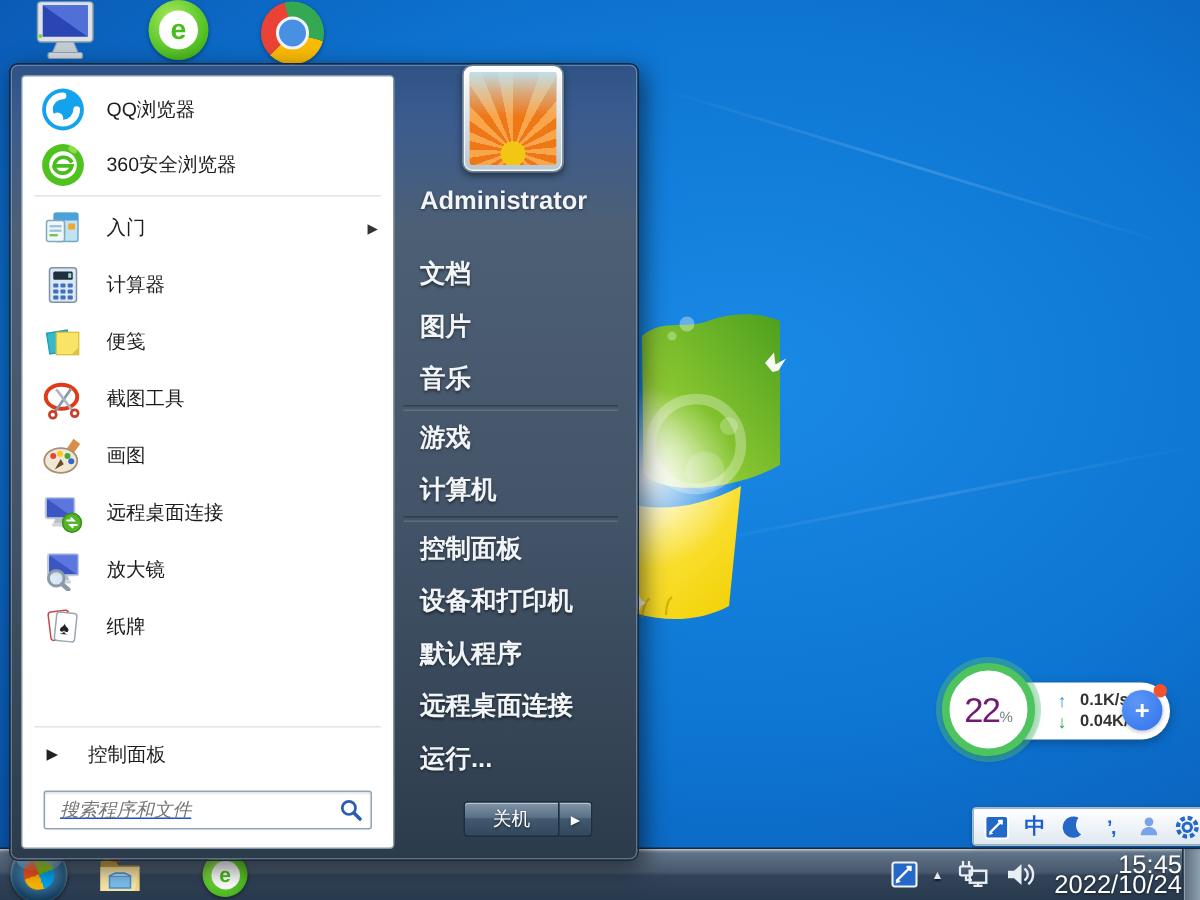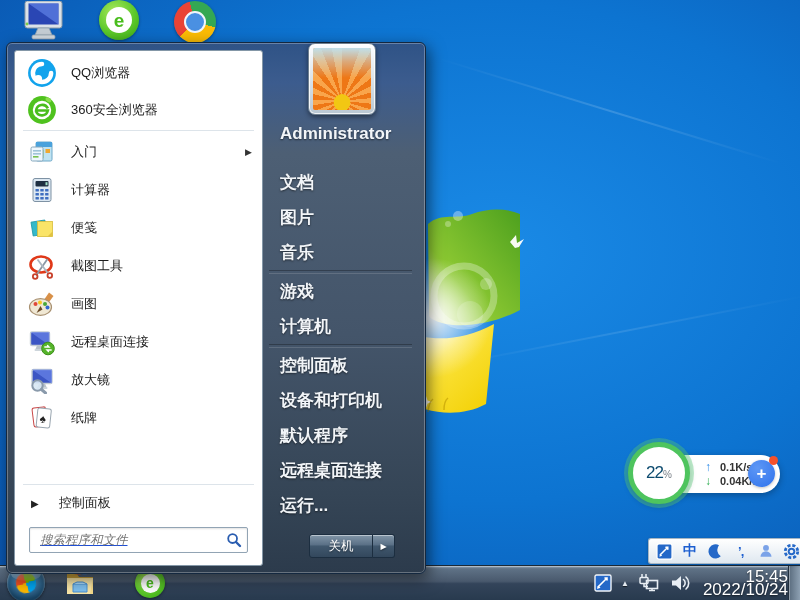--- a/index.html
+++ b/index.html
@@ -103,21 +103,21 @@
     padding-left:40px;gap:1px;
   }
   .nw-row{display:flex;align-items:center;font-size:11px;font-weight:bold;color:#333;gap:6px;line-height:13px;}
   .nw-row .arr{font-size:12px;width:12px;text-align:center;}
   .arr.up{color:#2b8ae8;} .arr.dn{color:#2fae52;}
   .nw-gauge{
     position:absolute;left:0;top:0;width:52px;height:52px;background:#fff;border-radius:50%;
     border:5px solid #4ec45e;box-shadow:0 0 0 4px rgba(86,200,120,.40),0 2px 6px rgba(0,0,0,.25);
     display:flex;align-items:baseline;justify-content:center;z-index:2;
   }
-  .nw-gauge .pct{font-size:17px;color:#0c4a6e;line-height:52px;letter-spacing:-1px;}
+  .nw-gauge .pct{font-size:23px;color:#701a75;line-height:52px;letter-spacing:-1px;}
   .nw-gauge .pctsign{font-size:10px;color:#7a8088;line-height:52px;}
   .nw-add{
     position:absolute;right:5px;top:18px;width:27px;height:27px;border-radius:50%;
     background:radial-gradient(circle at 35% 30%,#5d97f5,#2f72ec);color:#fff;font-size:17px;font-weight:bold;
     display:flex;align-items:center;justify-content:center;z-index:3;box-shadow:0 1px 3px rgba(0,0,0,.25);
   }
   .nw-dot{position:absolute;right:2px;top:14px;width:9px;height:9px;border-radius:50%;background:#f4512c;z-index:4;}
   
   .lang-bar{
     position:absolute;left:648px;top:538px;width:152px;height:24px;

